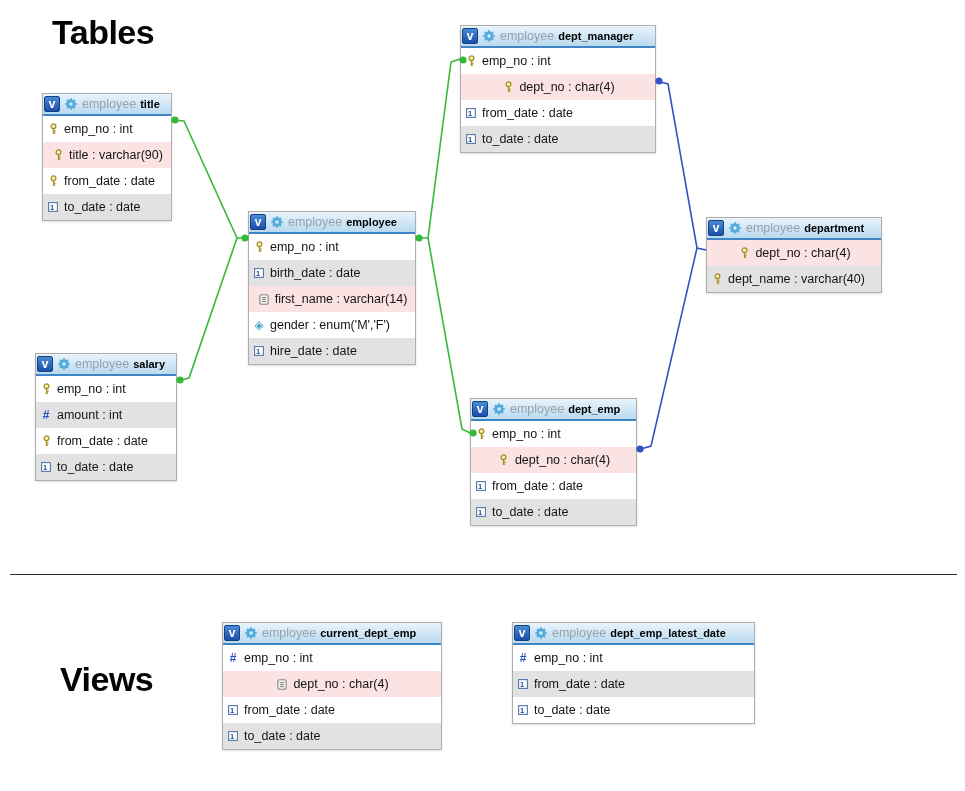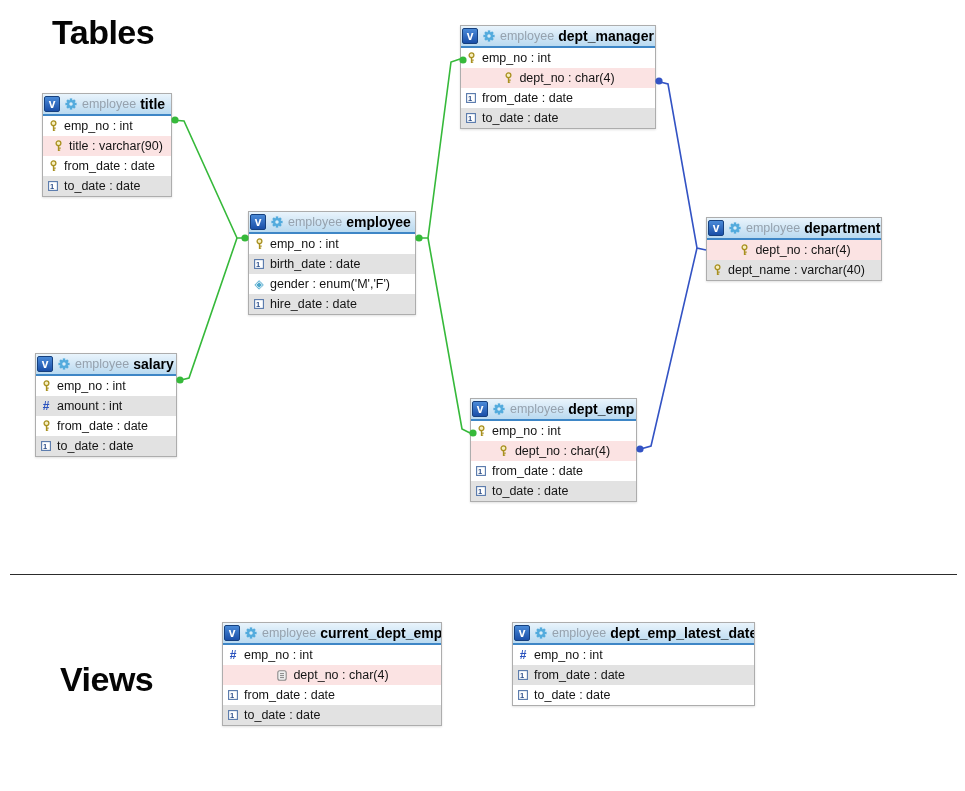--- a/index.html
+++ b/index.html
@@ -19,23 +19,23 @@
           box-sizing:border-box;box-shadow:0 1px 2px rgba(0,0,0,0.12);}
   .thead{display:flex;align-items:center;gap:4px;height:20px;padding:0 3px 0 1px;
          background:linear-gradient(180deg,#e9f4fc 0%,#cfe5f5 55%,#badaf0 100%);
          border-bottom:2px solid #3e86c6;white-space:nowrap;overflow:hidden;}
   .vbadge{display:inline-flex;align-items:center;justify-content:center;
           width:16px;height:16px;border-radius:2px;flex:0 0 auto;
           background:linear-gradient(180deg,#4a8ad8,#1a4fa8);border:1px solid #16407e;
           color:#fff;font-size:12px;font-weight:bold;line-height:1;box-sizing:border-box;}
   .gearwrap{display:inline-flex;width:14px;height:14px;flex:0 0 auto;}
   .schema{color:#96a2ae;font-size:12.5px;}
-  .tname{color:#000;font-size:14px;font-weight:bold;}
-
-  .trow{display:flex;align-items:center;gap:5px;height:20px;padding:0 3px 0 4px;
+  .tname{color:#000;font-size:11px;font-weight:bold;}
+
+  .trow{display:flex;align-items:center;gap:5px;height:26px;padding:0 3px 0 4px;
         font-size:12.5px;color:#141414;white-space:nowrap;overflow:hidden;}
   .trow.white{background:#ffffff;}
   .trow.pink{background:#fbe3e3;justify-content:center;}
   .trow.gray{background:#e2e2e2;}
   .ic{display:inline-flex;width:12px;height:12px;align-items:center;justify-content:center;
       flex:0 0 auto;font-size:11px;line-height:1;}
   .ic.numglyph{color:#2a52be;font-weight:bold;font-size:12px;}
   .ic.enumglyph{color:#4ba7cc;font-size:12px;}
 
   #t-title{left:42px;top:93px;width:130px;}
@@ -198,20 +198,29 @@
       <span>emp_no : int</span>
     </div>
     <div class="trow gray">
       <span class="ic">
           <svg width="10" height="10" viewBox="0 0 10 10">
             <rect x="0.6" y="0.6" width="8.8" height="8.8" fill="#ffffff" stroke="#5577aa" stroke-width="1.1"></rect>
             <text x="2.1" y="8.1" font-size="7.5" font-family="Liberation Sans, sans-serif" font-weight="bold" fill="#2d4f8a">1</text>
           </svg>
         </span>
       <span>birth_date : date</span>
+    </div>
+    <div class="trow pink">
+      <span class="ic">
+          <svg width="10" height="11" viewBox="0 0 10 11">
+            <rect x="0.8" y="0.8" width="8.4" height="9.4" rx="2" fill="#efefef" stroke="#8a8a8a" stroke-width="1.1"></rect>
+            <path d="M3 3.6 h4 M3 5.6 h4 M3 7.6 h4" stroke="#868686" stroke-width="1" fill="none"></path>
+          </svg>
+        </span>
+      <span>first_name : varchar(14)</span>
     </div>
     <div class="trow white">
       <span class="ic enumglyph">◈</span>
       <span>gender : enum('M','F')</span>
     </div>
     <div class="trow gray">
       <span class="ic">
           <svg width="10" height="10" viewBox="0 0 10 10">
             <rect x="0.6" y="0.6" width="8.8" height="8.8" fill="#ffffff" stroke="#5577aa" stroke-width="1.1"></rect>
             <text x="2.1" y="8.1" font-size="7.5" font-family="Liberation Sans, sans-serif" font-weight="bold" fill="#2d4f8a">1</text>

